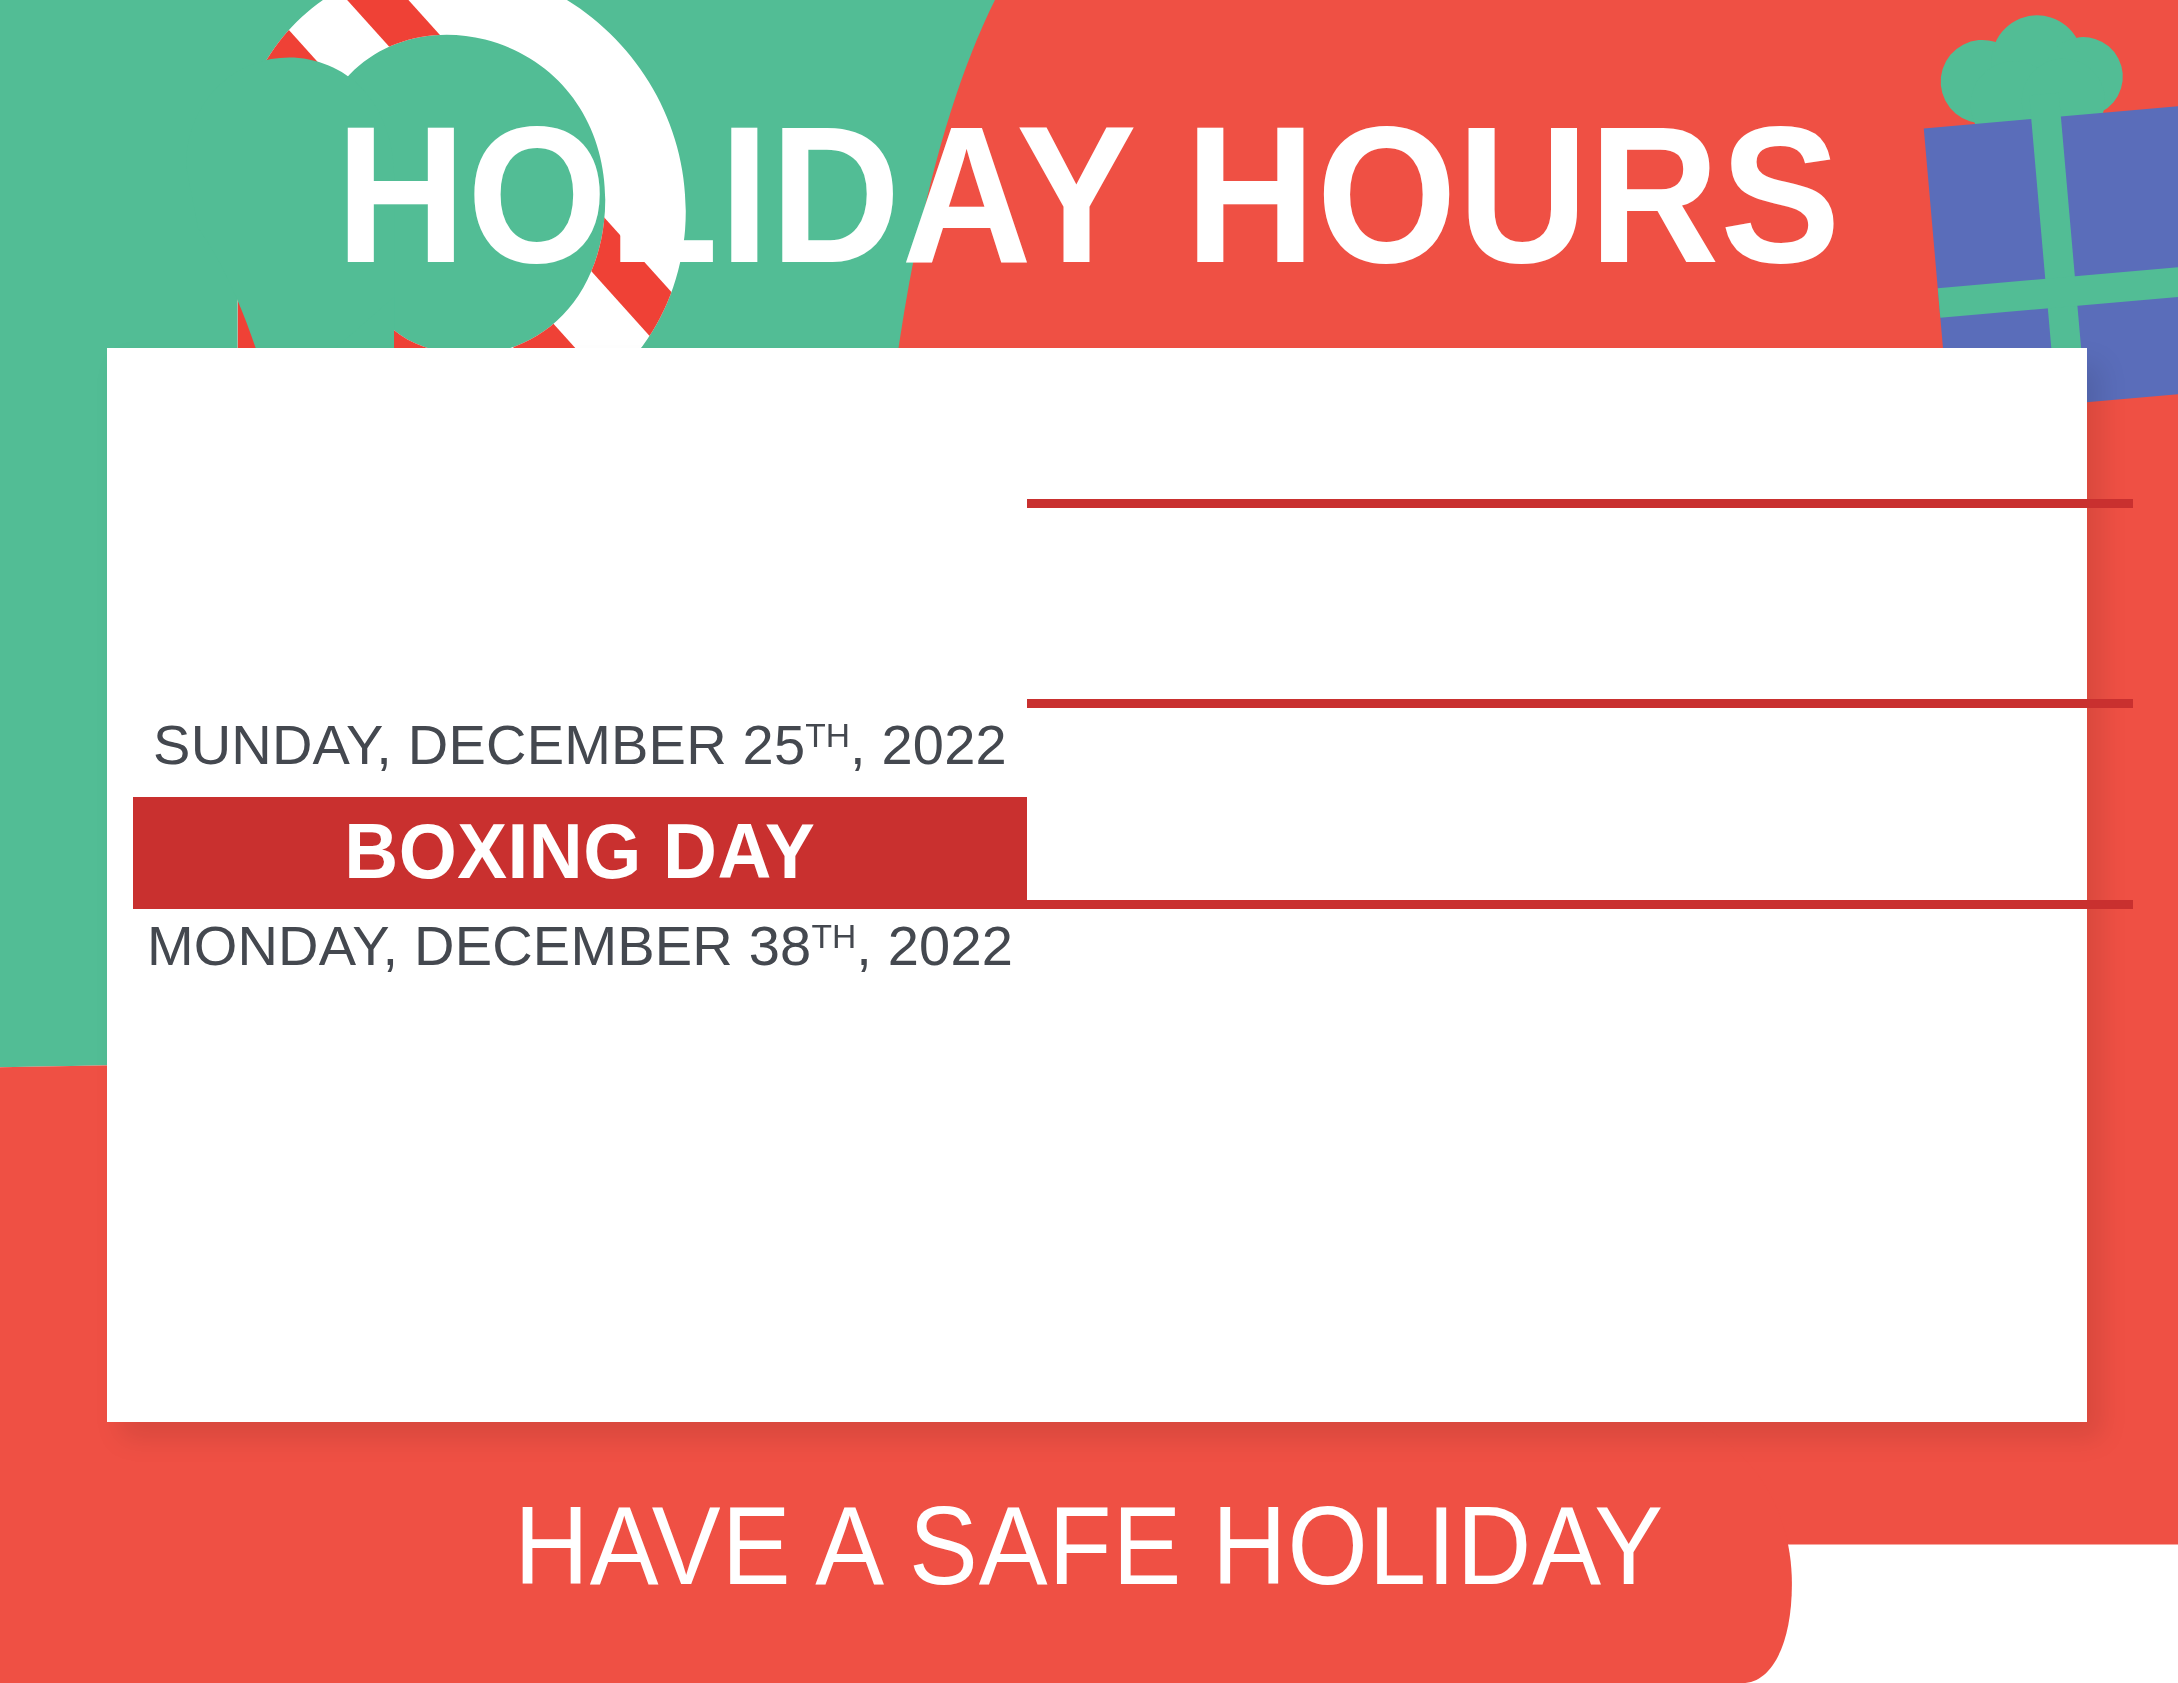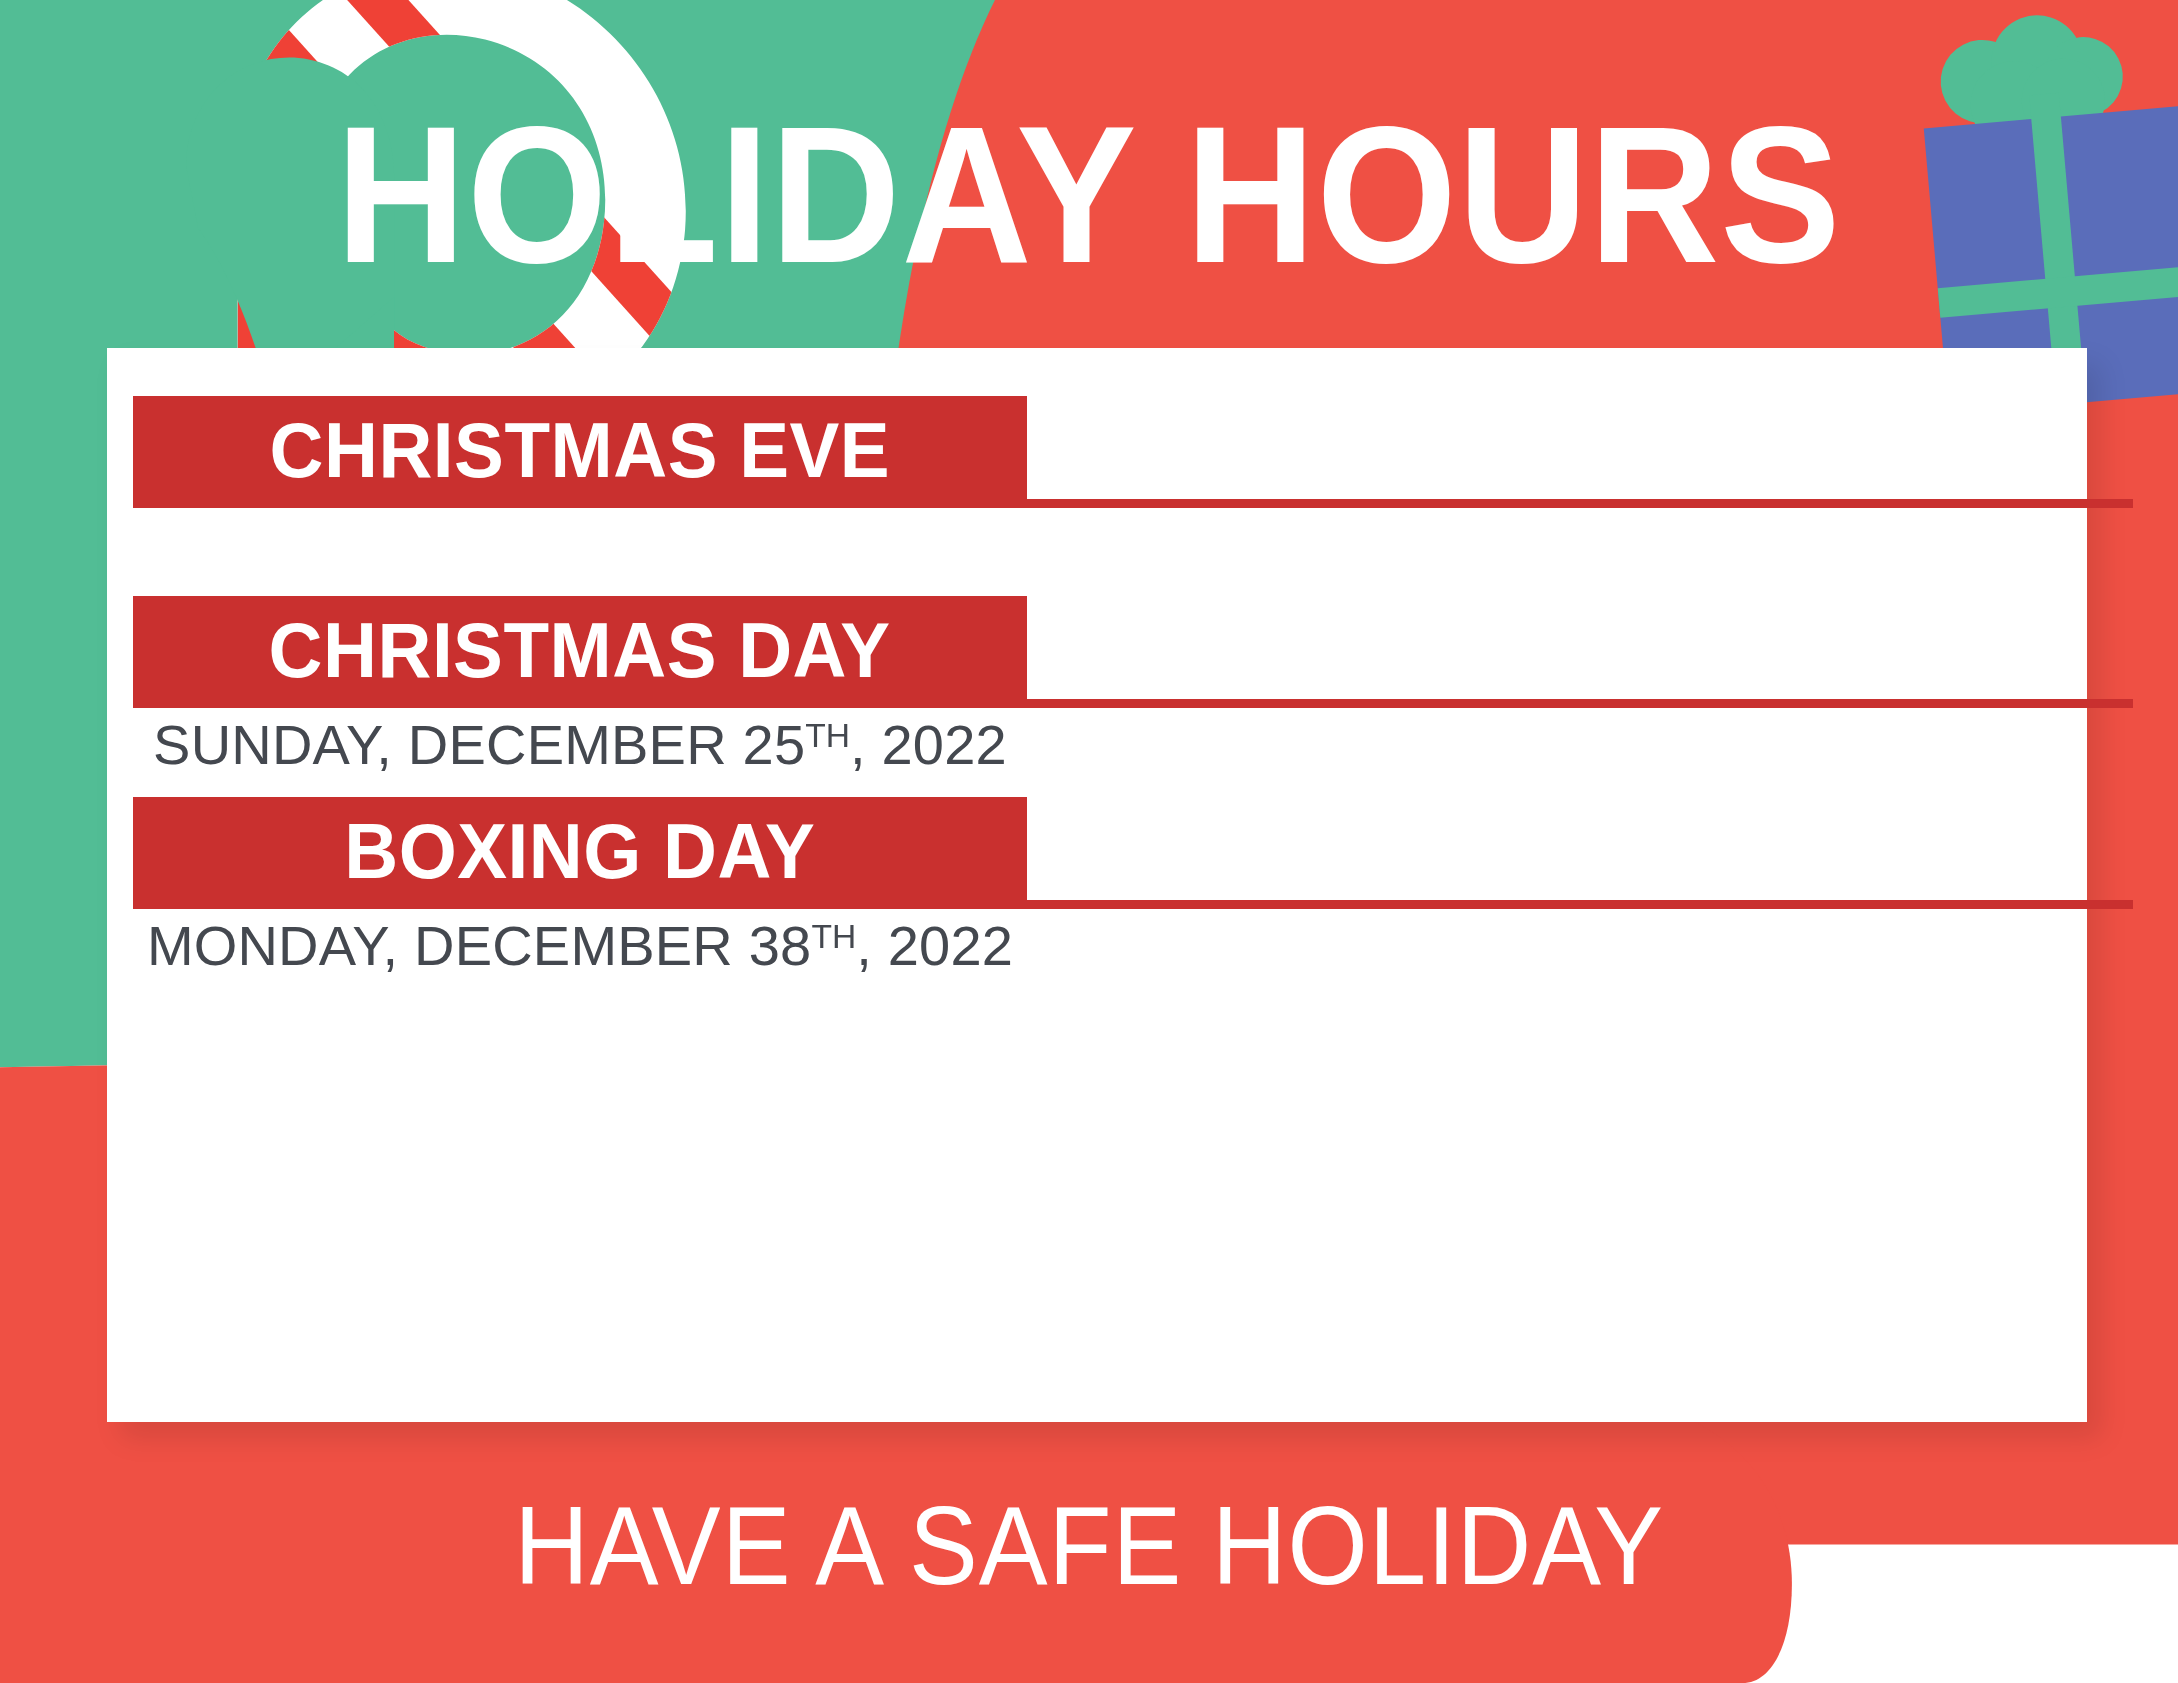--- a/index.html
+++ b/index.html
@@ -269,30 +269,24 @@
   </svg>
 
   <div id="title-wrap">
     <h1 id="poster-title">HOLIDAY HOURS</h1>
   </div>
 
   <div id="hours-card">
     <div id="hours-list">
 
       <div class="hours-row r0">
-        <div class="row-bar">
-          <span class="row-bar-label">CHRISTMAS EVE</span>
-        </div>
         <div class="row-rule"></div>
       </div>
 
       <div class="hours-row r1">
-        <div class="row-bar">
-          <span class="row-bar-label">CHRISTMAS DAY</span>
-        </div>
         <div class="row-rule"></div>
         <div class="row-date"><span>SUNDAY, DECEMBER 25</span><sup>TH</sup><span>, 2022</span></div>
       </div>
 
       <div class="hours-row r2">
         <div class="row-bar">
           <span class="row-bar-label">BOXING DAY</span>
         </div>
         <div class="row-rule"></div>
         <div class="row-date"><span>MONDAY, DECEMBER 38</span><sup>TH</sup><span>, 2022</span></div>

